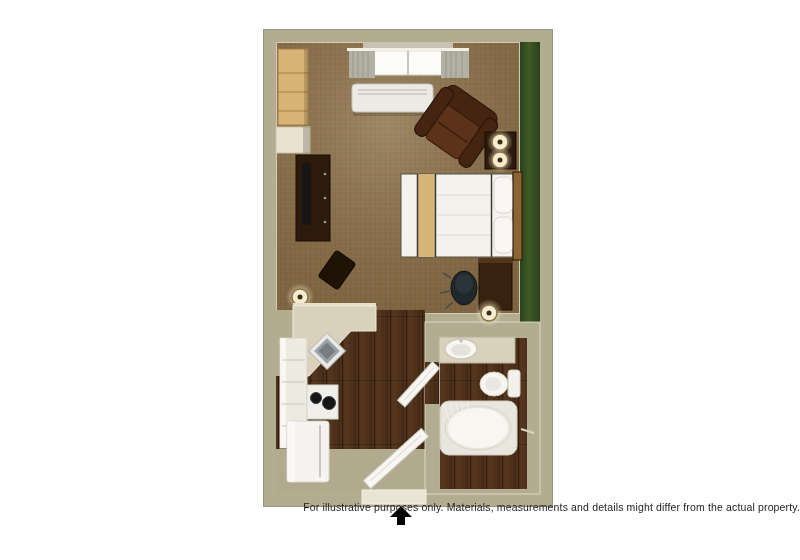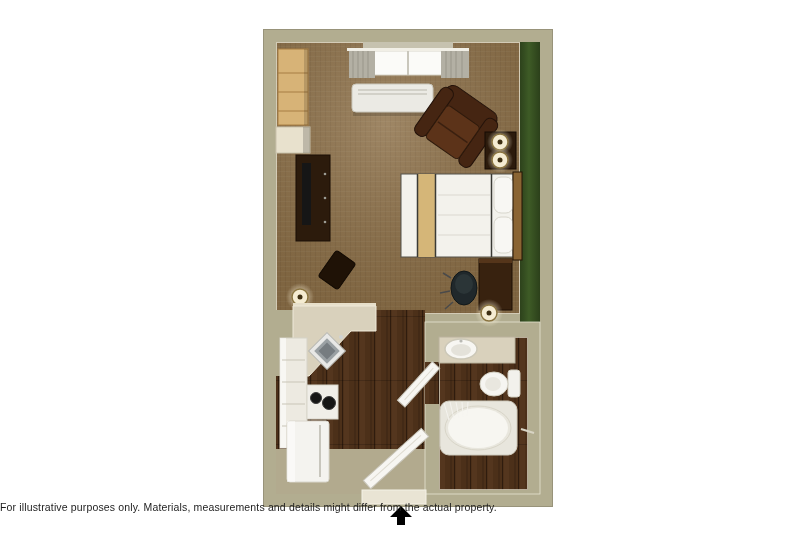--- a/index.html
+++ b/index.html
@@ -3,21 +3,21 @@
 <meta charset="utf-8">
 <style>
   :root{
     --page_bg:#ffffff; --text:#1d1d1d; --arrow:#000000;
   }
   html,body{margin:0;padding:0;background:var(--page_bg);}
   .page{position:relative;width:800px;height:560px;background:var(--page_bg);
         font-family:"Liberation Sans", sans-serif;overflow:hidden;}
   .plan{position:absolute;left:263px;top:29px;width:290px;height:478px;}
   .entry-arrow{position:absolute;left:389px;top:506px;width:24px;height:19px;}
-  .caption{position:absolute;left:0;top:500px;width:800px;text-align:left;
+  .caption{position:absolute;left:0;top:500px;width:800px;text-align:right;
            font-size:10.5px;line-height:14px;color:var(--text);letter-spacing:.15px;}
   
   .c-wall{fill:var(--wall)} .c-wall-s{stroke:var(--wall_edge)}
   .c-green{fill:var(--green)}
   .c-carpet{fill:var(--carpet)}
   .c-wood{fill:var(--wood)} .c-woodl{fill:var(--wood_light)} .c-woodd{fill:var(--wood_dark)}
   .c-khaki{fill:var(--khaki_floor)}
   .c-white{fill:var(--white_obj)}
   .c-cream{fill:var(--cream)} .c-creaml{fill:var(--cream_light)}
   .c-lwood{fill:var(--light_wood)} .c-lwood-s{stroke:var(--light_wood_line)}

